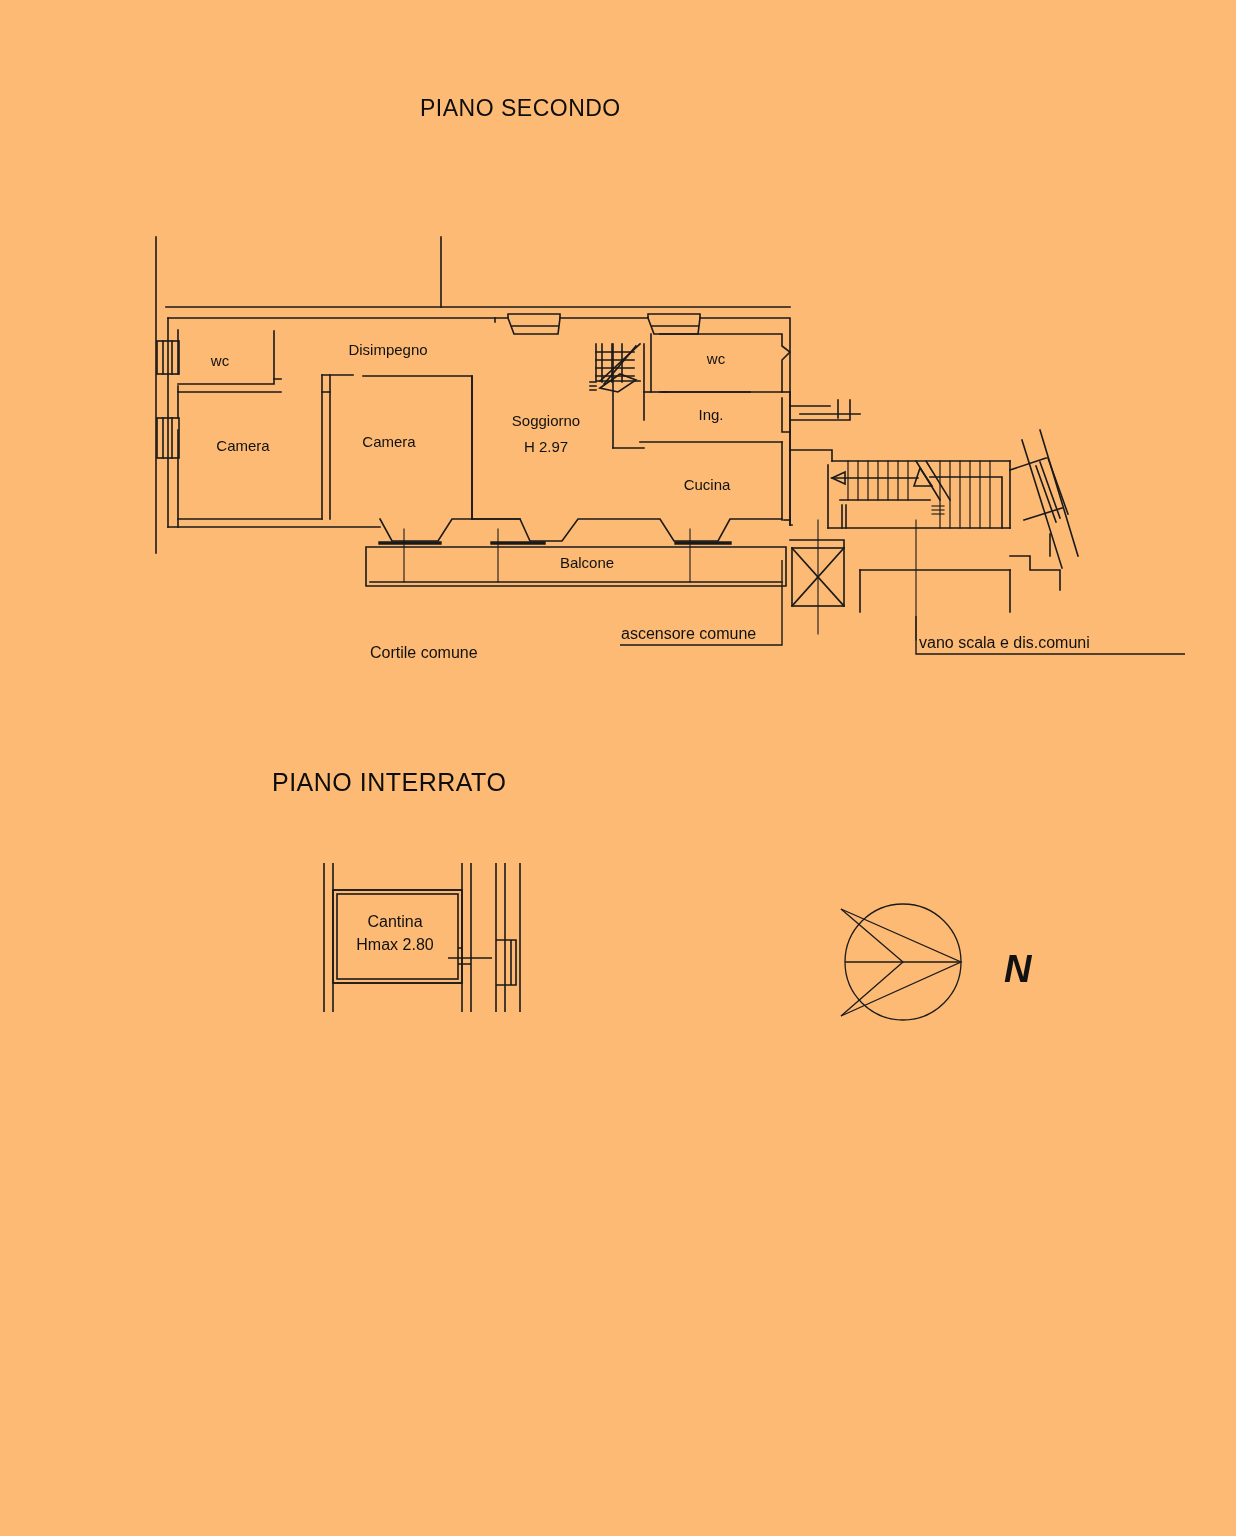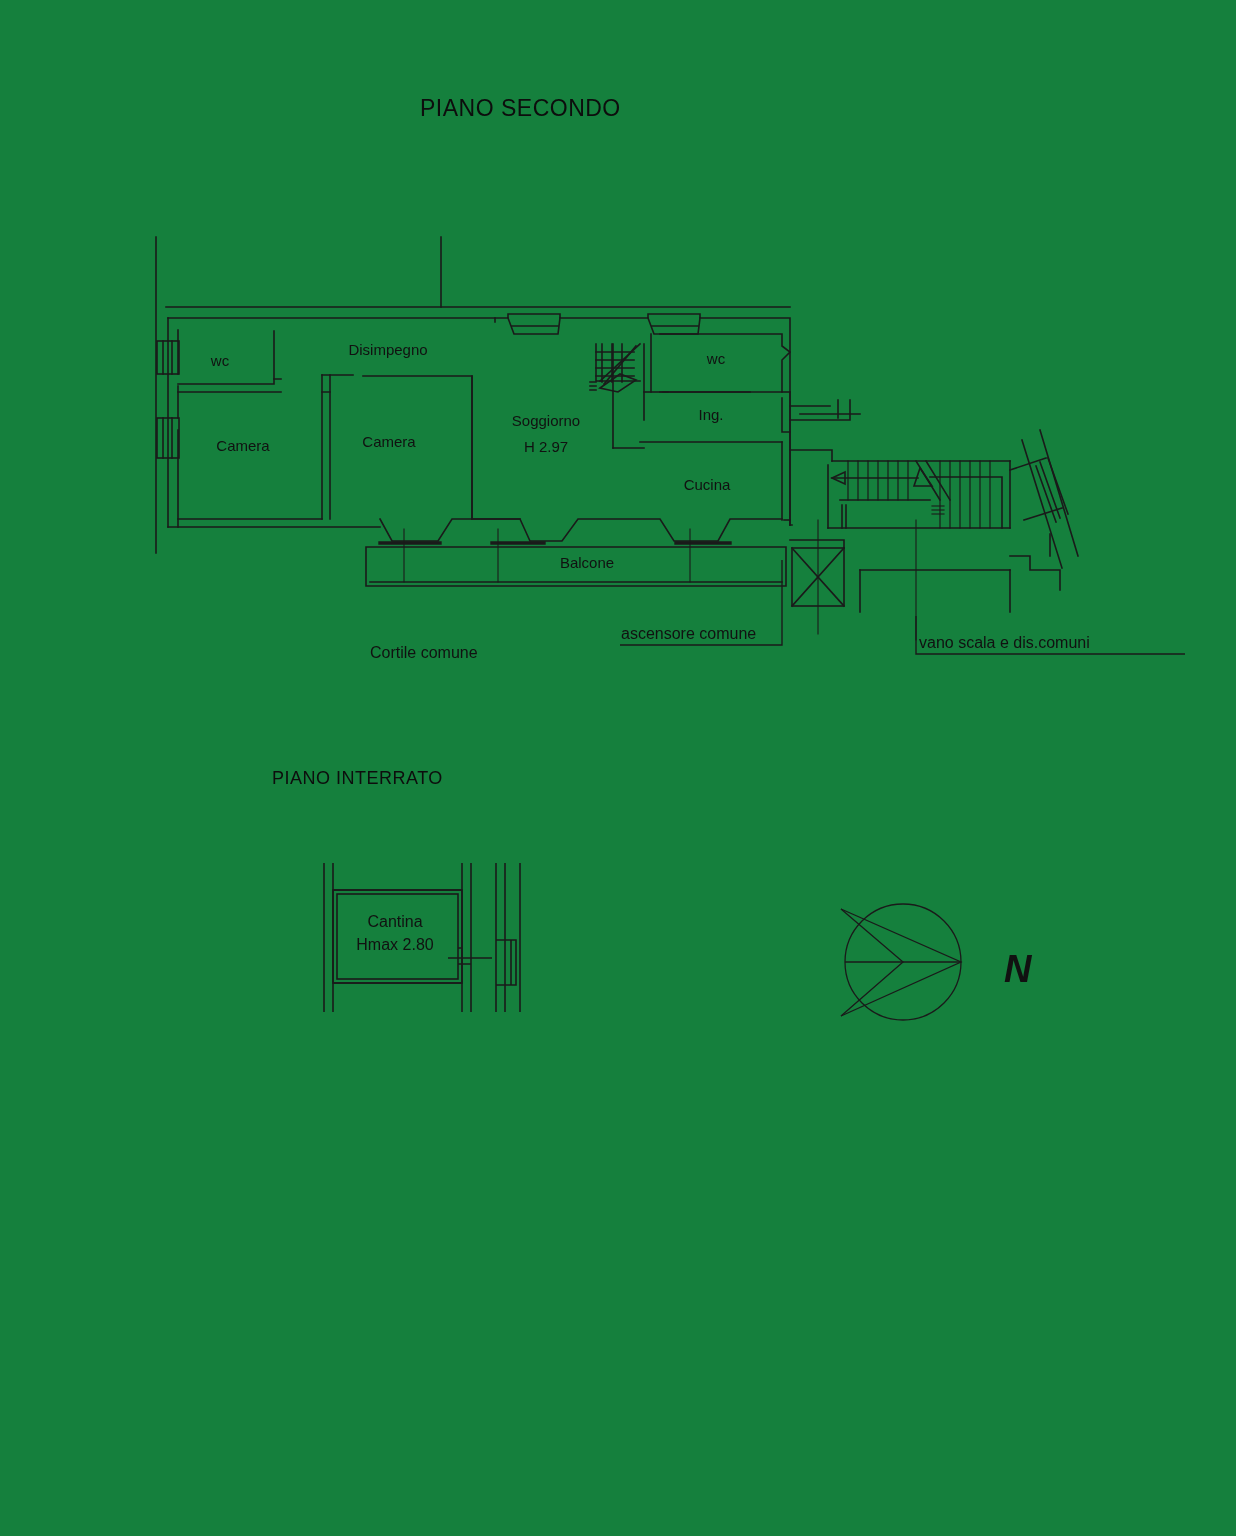--- a/index.html
+++ b/index.html
@@ -11,41 +11,41 @@
     width: 1236px;
     height: 1536px;
     position: relative;
     font-family: "Liberation Sans", sans-serif;
     color: #111111;
     overflow: hidden;
   }
   .page {
     position: absolute;
     inset: 0;
-    background: #15803d;
+    background: #fdba74;
   }
 
   
   .title {
     position: absolute;
     font-family: "Liberation Sans", sans-serif;
     font-weight: 400;
     color: #0d0d0d;
     white-space: nowrap;
     letter-spacing: 0.5px;
   }
   #title-piano-secondo {
     left: 420px;
     top: 95px;
     font-size: 23px;
   }
   #title-piano-interrato {
     left: 272px;
     top: 768px;
-    font-size: 18px;
+    font-size: 25px;
   }
 
   
   .drawing {
     position: absolute;
     left: 0;
     top: 0;
     width: 1236px;
     height: 1536px;
     pointer-events: none;

